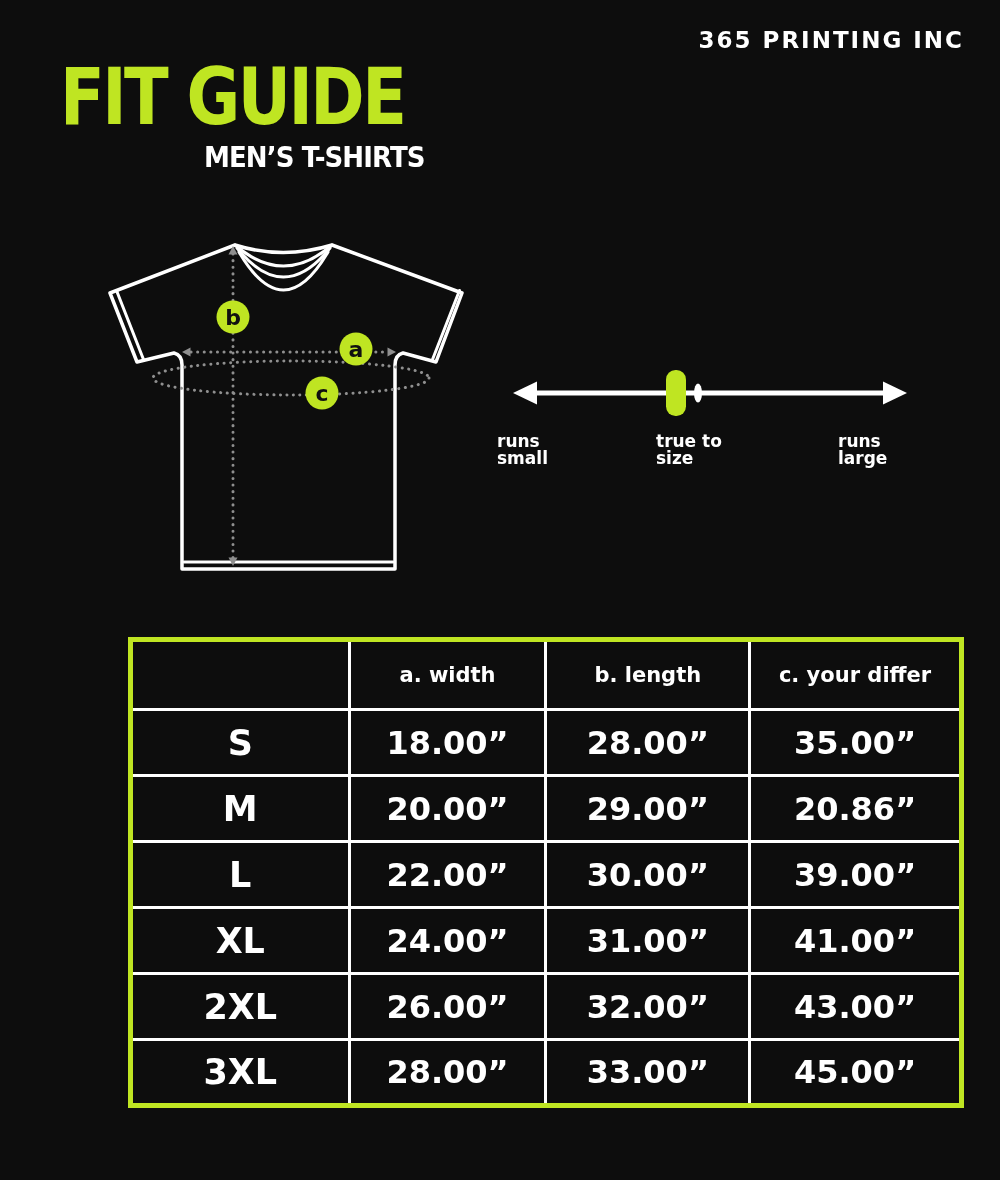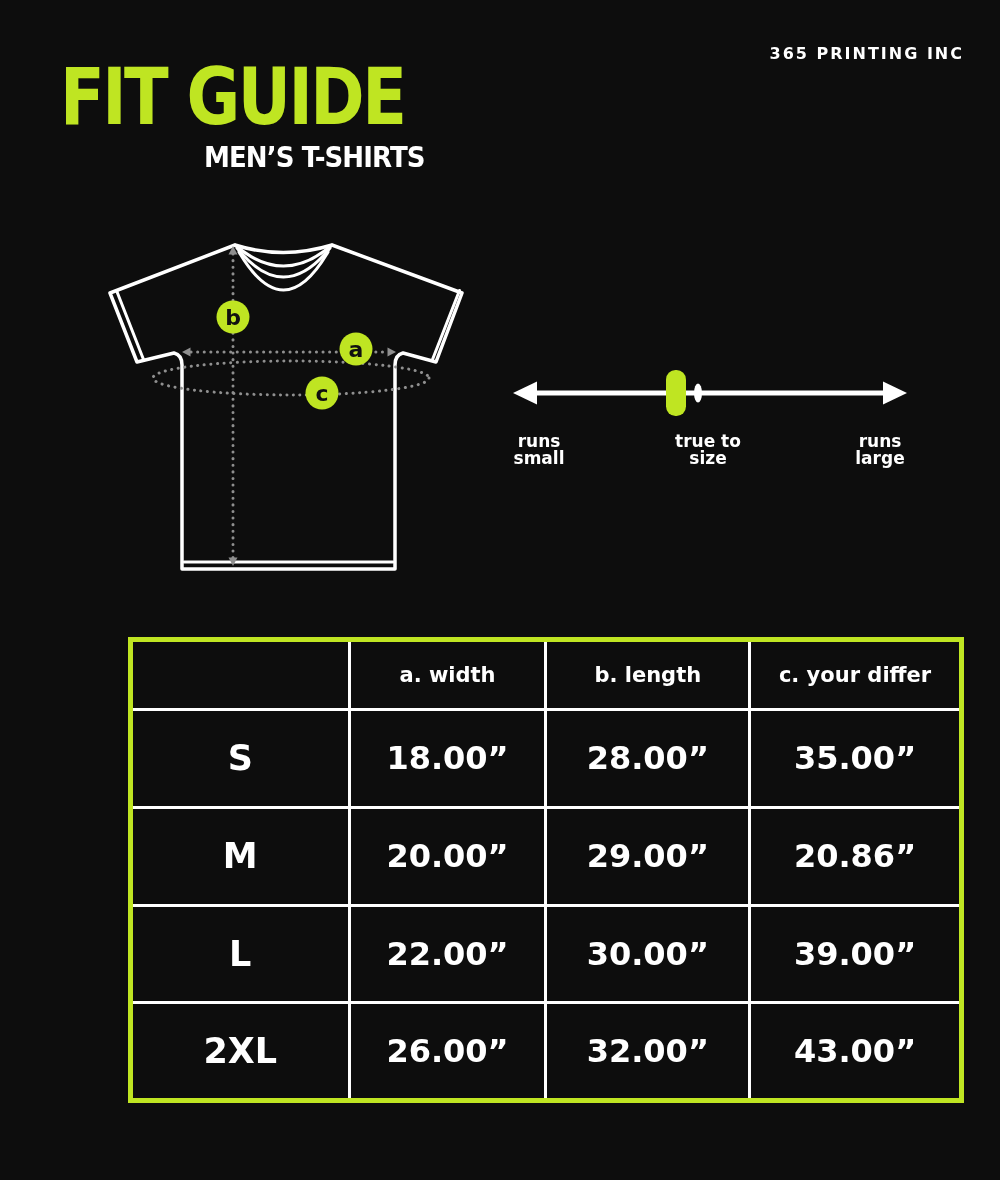--- a/index.html
+++ b/index.html
@@ -4,40 +4,40 @@
 <style>
   :root { --accent:#bfe522; --bg:#0d0d0d; --fg:#ffffff; --dot:#8f8f8f; }
   * { box-sizing:border-box; }
   html,body { margin:0; padding:0; background:#000; }
   .page {
     position:relative; width:1000px; height:1180px;
     background:var(--bg); overflow:hidden;
     font-family:"DejaVu Sans", sans-serif; color:var(--fg);
   }
   .brand {
-    position:absolute; top:44px; right:36px;
-    font-size:16px; font-weight:bold; letter-spacing:2px; color:var(--fg);
+    position:absolute; top:27px; right:36px;
+    font-size:23px; font-weight:bold; letter-spacing:2px; color:var(--fg);
   }
   .title {
     position:absolute; left:60px; top:52px; margin:0;
     font-size:78px; font-weight:bold; letter-spacing:-3px;
     color:var(--accent); transform:scaleX(0.84); transform-origin:left top;
     white-space:nowrap;
   }
   .subtitle {
     position:absolute; left:204px; top:141px;
     font-size:28px; font-weight:bold; letter-spacing:-1px;
     transform:scaleX(0.93); transform-origin:left top; white-space:nowrap;
   }
   .tshirt-svg { position:absolute; left:108px; top:243px; }
   .scale-svg  { position:absolute; left:505px; top:369px; }
   .scale-label {
     position:absolute; top:433px; color:var(--fg);
     font-size:17px; font-weight:bold; line-height:1.0;
-    text-align:center; white-space:pre-line;
+    white-space:pre-line;
   }
   .scale-label.left   { left:497px; width:84px; }
   .scale-label.center { left:656px; width:104px; }
   .scale-label.right  { left:838px; width:84px; }
   table.size-table {
     position:absolute; left:128px; top:637px; width:836px; height:466px;
     border-collapse:collapse; table-layout:fixed;
     border:5px solid var(--accent);
   }
   .size-table th, .size-table td {
@@ -145,22 +145,34 @@
         <td class="val-cell">29.00”</td>
         <td class="val-cell">20.86”</td>
       </tr>
       <tr>
         <td class="size-cell">L</td>
         <td class="val-cell">22.00”</td>
         <td class="val-cell">30.00”</td>
         <td class="val-cell">39.00”</td>
       </tr>
       <tr>
+        <td class="size-cell">XL</td>
+        <td class="val-cell">24.00”</td>
+        <td class="val-cell">31.00”</td>
+        <td class="val-cell">41.00”</td>
+      </tr>
+      <tr>
         <td class="size-cell">2XL</td>
         <td class="val-cell">26.00”</td>
         <td class="val-cell">32.00”</td>
         <td class="val-cell">43.00”</td>
+      </tr>
+      <tr>
+        <td class="size-cell">3XL</td>
+        <td class="val-cell">28.00”</td>
+        <td class="val-cell">33.00”</td>
+        <td class="val-cell">45.00”</td>
       </tr>
     </tbody>
   </table>
 
 
 </div>
 
 </body></html>

